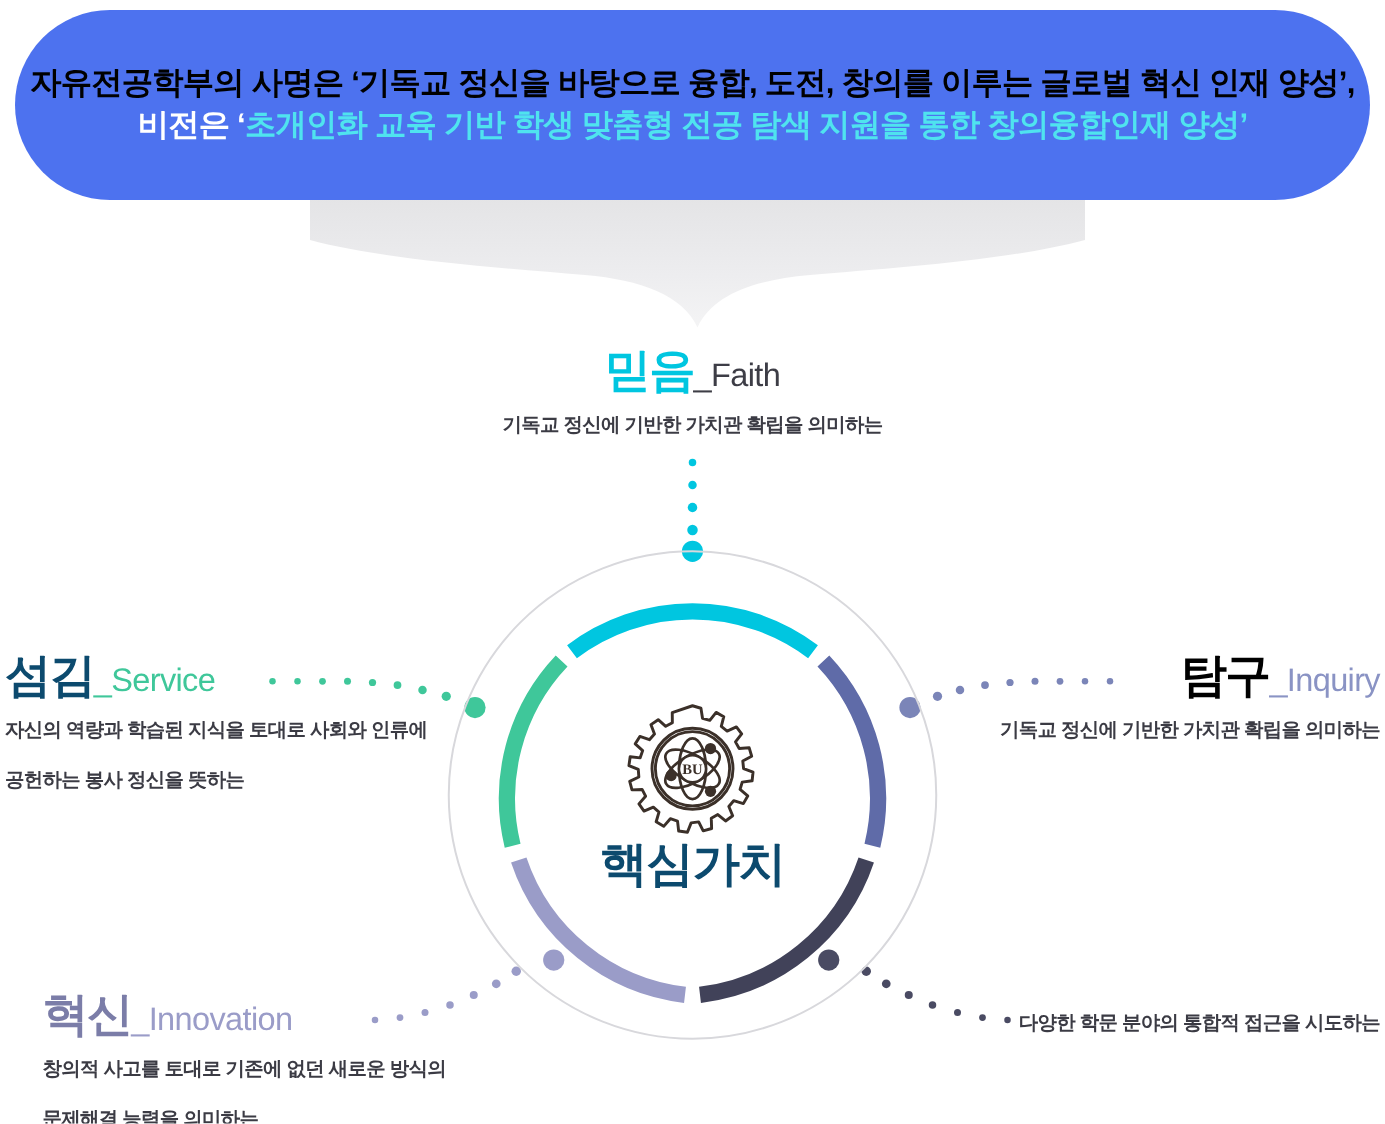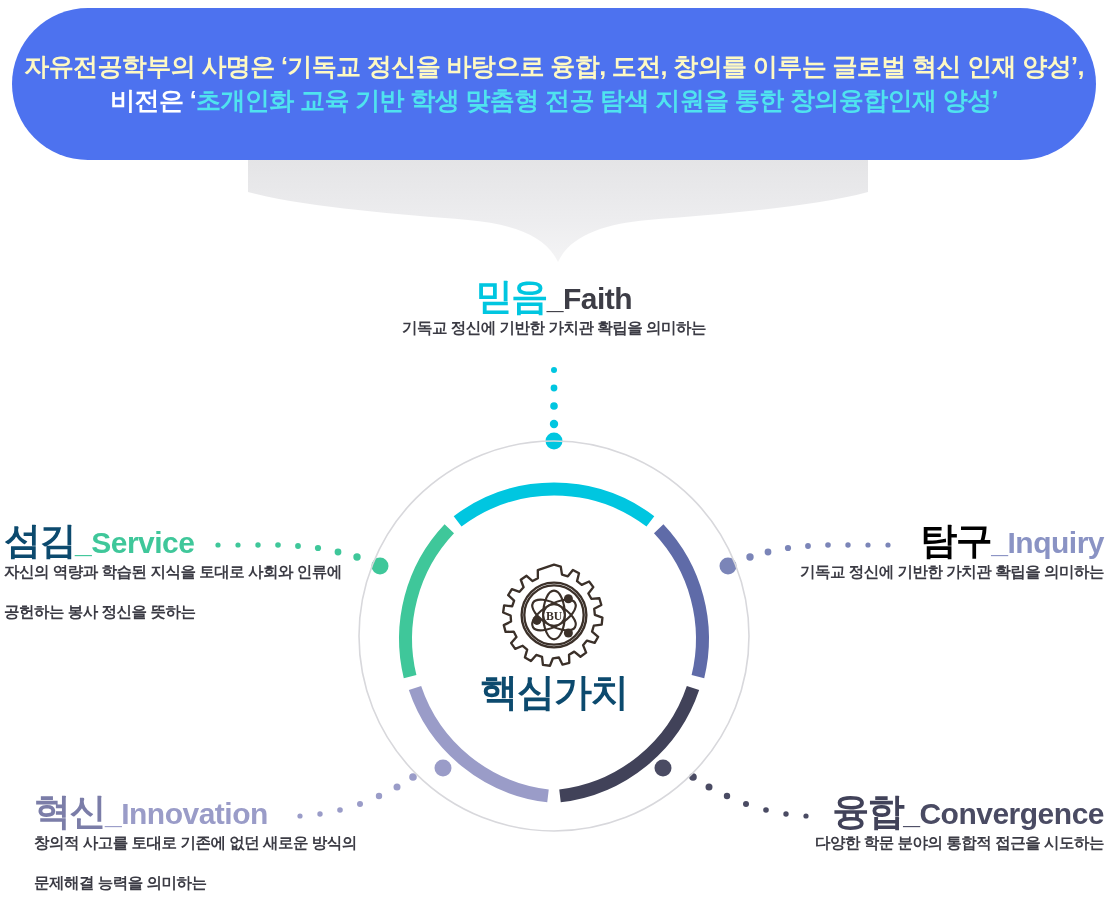--- a/index.html
+++ b/index.html
@@ -37,21 +37,21 @@
     z-index: 5;
   }
   .banner-line {
     text-align: center;
     font-size: 25px;
     font-weight: bold;
     letter-spacing: -0.6px;
     line-height: 1.35;
     white-space: nowrap;
   }
-  .banner-line.l1 { color: #fef9c3; }
+  .banner-line.l1 { color: #000000; }
   .banner-line.l2 { color: #ffffff; }
   .cyanpart { color: #4fe3ef; }
 
   
   .funnel {
     position: absolute;
     left: 248px;
     top: 158px;
     width: 620px;
     height: 108px;
@@ -103,30 +103,30 @@
     white-space: nowrap;
     line-height: 1;
     font-weight: bold;
   }
   .value .kr {
     font-size: 37px;
     font-weight: bold;
     letter-spacing: -1.5px;
   }
   .value .en {
-    font-size: 30px;
-    font-weight: bold;
+    font-size: 26px;
+    font-weight: normal;
     letter-spacing: -0.5px;
   }
   .value .desc {
     font-size: 15.5px;
     color: #3b3b44;
     line-height: 1.55;
     letter-spacing: -0.5px;
-    margin-top: 1px;
+    margin-top: 14px;
     white-space: nowrap;
     font-weight: bold;
   }
 
   
   .v-faith {
     left: 300px;
     top: 278px;
     width: 508px;
     text-align: center;
@@ -317,19 +317,16 @@
 
   <div class="value v-innovation">
     <div class="heading">
       <span class="kr" style="color:#7b7da8">혁신</span><span class="en" style="color:#9a9cc8">_Innovation</span>
     </div>
     <div class="desc">창의적 사고를 토대로 기존에 없던 새로운 방식의</div>
     <div class="desc" style="margin-top:16px">문제해결 능력을 의미하는</div>
   </div>
 
   <div class="value v-convergence">
-    <div class="heading">
-      <span class="kr" style="color:#414259">융합</span><span class="en" style="color:#4a4b63">_Convergence</span>
-    </div>
     <div class="desc">다양한 학문 분야의 통합적 접근을 시도하는</div>
   </div>
 
 </div>
 
 </body></html>

